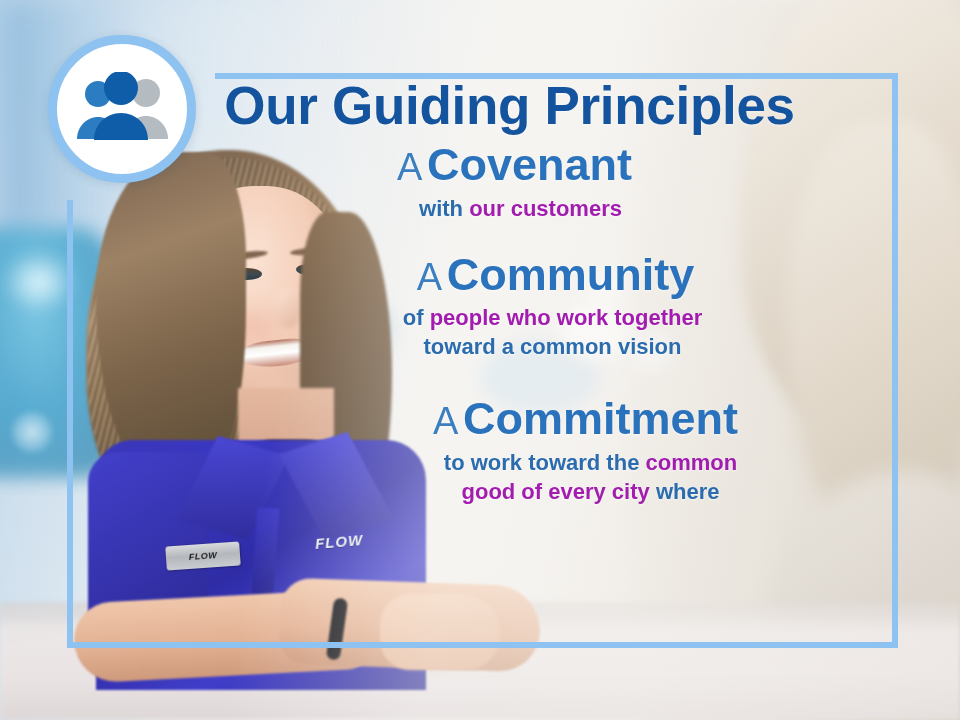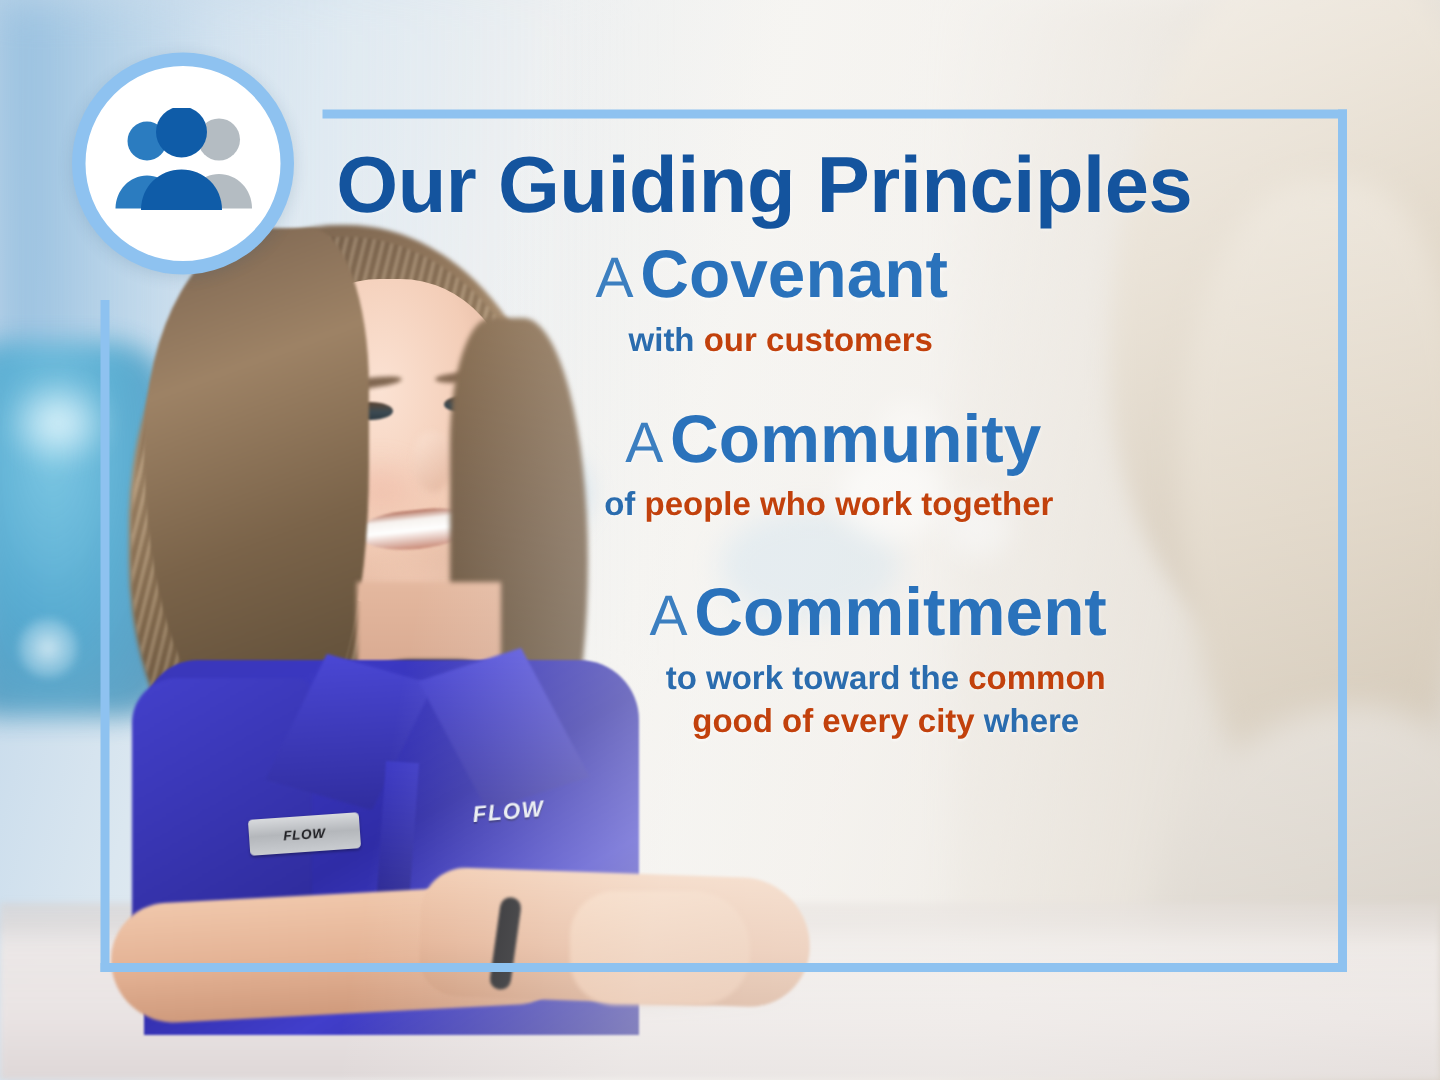--- a/index.html
+++ b/index.html
@@ -318,21 +318,21 @@
     background: #ffffff;
     border: 9px solid #8ec2f0;
     display: flex; align-items: center; justify-content: center;
     box-shadow: 0 2px 10px rgba(40,80,120,.16);
   }
   .badge-circle svg { display: block; }
 
   
   .content {
     position: absolute;
-    left: 67px; top: 82px;
+    left: 67px; top: 64px;
     width: 831px; height: 575px;
     padding: 14px 24px 0 0;
   }
 
   .title {
     text-align: center;
     margin-left: 78px;
     font-size: 53px;
     font-weight: 700;
     color: #14549e;
@@ -354,21 +354,21 @@
   .headline .word { font-weight: 700; font-size: 45px; color: #2a72bb; }
 
   .sub {
     text-align: center;
     color: #2a6cae;
     font-size: 22px;
     line-height: 1.32;
     margin-top: 4px;
     text-shadow: 0 1px 2px rgba(255,255,255,.6);
   }
-  .sub b { font-weight: 700; color: #c2410c; }
+  .sub b { font-weight: 700; color: #a21caf; }
   .sub .lite { font-weight: 700; }
 
   
   .b-covenant   { margin-left: 88px; }
   .b-community  { margin-left: 170px; }
   .b-commitment { margin-left: 230px; }
   .b-covenant .sub   { margin-left: 12px; }
   .b-community .sub  { margin-left: -6px; }
   .b-commitment .sub { margin-left: 10px; }
 
@@ -473,20 +473,21 @@
         </div>
       </div>
 
       <div class="block block-community b-community">
         <div class="headline">
           <span class="art">A</span>
           <span class="word">Community</span>
         </div>
         <div class="sub">
           <div><span class="lite">of </span><b>people who work together</b><span class="lite"></span></div>
+          <div><span class="lite">toward a common vision</span><b></b><span class="lite"></span></div>
         </div>
       </div>
 
       <div class="block block-commitment b-commitment">
         <div class="headline">
           <span class="art">A</span>
           <span class="word">Commitment</span>
         </div>
         <div class="sub">
           <div><span class="lite">to work toward the </span><b>common</b><span class="lite"></span></div>

